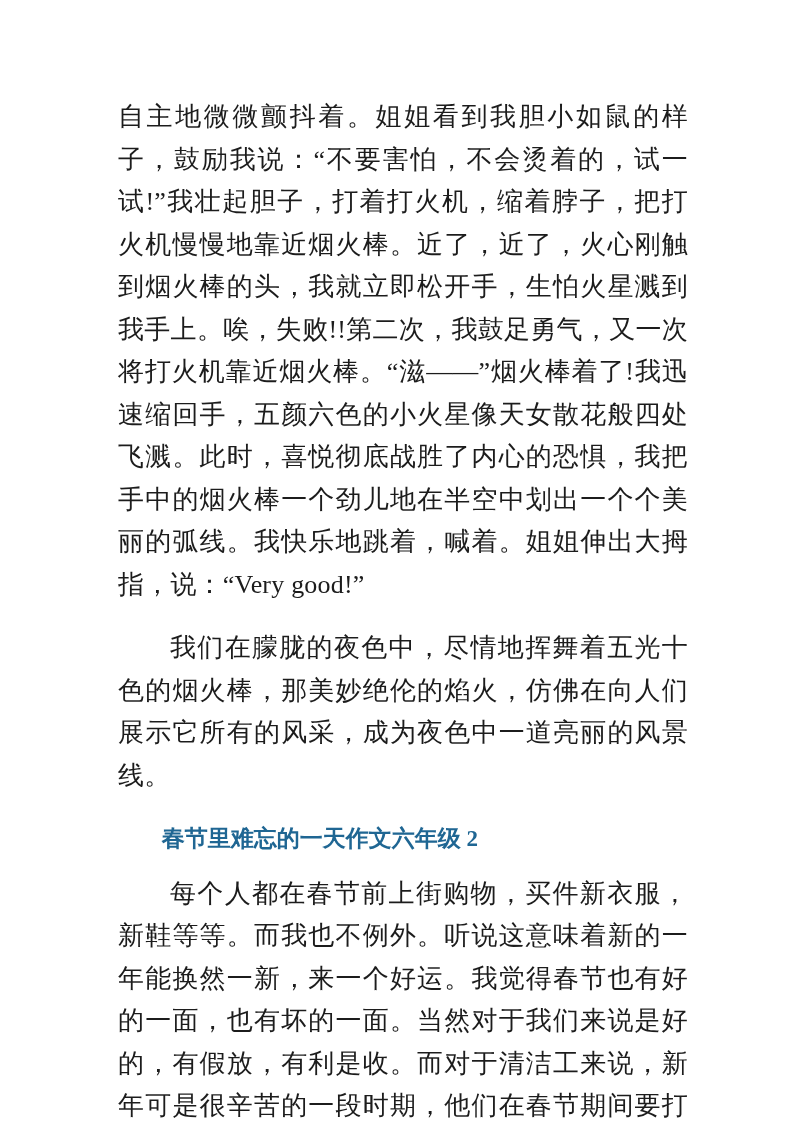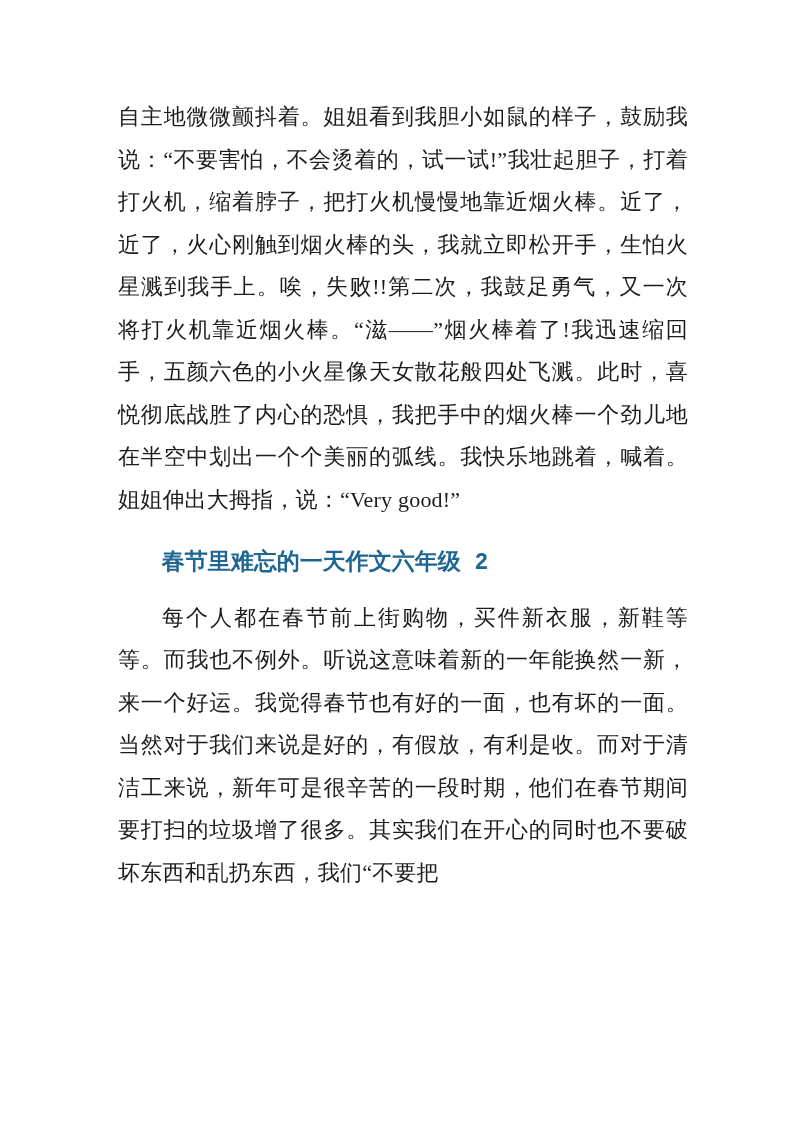--- a/index.html
+++ b/index.html
@@ -14,49 +14,50 @@
     overflow: hidden;
     font-family: "Liberation Serif", "DejaVu Serif", serif;
   }
   .page {
     position: absolute;
     left: 118px;
     top: 96px;
     width: 570px;
   }
   .para {
-    font-size: 22px;
+    font-size: 26px;
     line-height: 42.5px;
     text-align: justify;
     text-justify: inter-ideograph;
     color: #1c1c1c;
     margin: 0 0 21px 0;
     text-indent: 2em;
     letter-spacing: 0.2px;
   }
   .para.no-indent {
     text-indent: 0;
   }
   .para.last {
     margin-bottom: 0;
   }
   .heading {
-    font-family: Liberation Mono, monospace;
+    font-family: Liberation Serif, serif;
     font-size: 23px;
     line-height: 42.5px;
     font-weight: bold;
     color: #1f6693;
     margin: 4px 0 12px 0;
     text-indent: 1.9em;
   }
 </style>
 </head>
 <body>
 
 <div class="page">
   <p class="para no-indent">自主地微微颤抖着。姐姐看到我胆小如鼠的样子，鼓励我说：“不要害怕，不会烫着的，试一试!”我壮起胆子，打着打火机，缩着脖子，把打火机慢慢地靠近烟火棒。近了，近了，火心刚触到烟火棒的头，我就立即松开手，生怕火星溅到我手上。唉，失败!!第二次，我鼓足勇气，又一次将打火机靠近烟火棒。“滋——”烟火棒着了!我迅速缩回手，五颜六色的小火星像天女散花般四处飞溅。此时，喜悦彻底战胜了内心的恐惧，我把手中的烟火棒一个劲儿地在半空中划出一个个美丽的弧线。我快乐地跳着，喊着。姐姐伸出大拇指，说：“Very good!”</p>
 
+  <p class="para">我们在朦胧的夜色中，尽情地挥舞着五光十色的烟火棒，那美妙绝伦的焰火，仿佛在向人们展示它所有的风采，成为夜色中一道亮丽的风景线。</p>
 
   <h2 class="heading">春节里难忘的一天作文六年级 2</h2>
 
 
   <p class="para last">每个人都在春节前上街购物，买件新衣服，新鞋等等。而我也不例外。听说这意味着新的一年能换然一新，来一个好运。我觉得春节也有好的一面，也有坏的一面。当然对于我们来说是好的，有假放，有利是收。而对于清洁工来说，新年可是很辛苦的一段时期，他们在春节期间要打扫的垃圾增了很多。其实我们在开心的同时也不要破坏东西和乱扔东西，我们“不要把</p>
 </div>
 
 </body></html>

